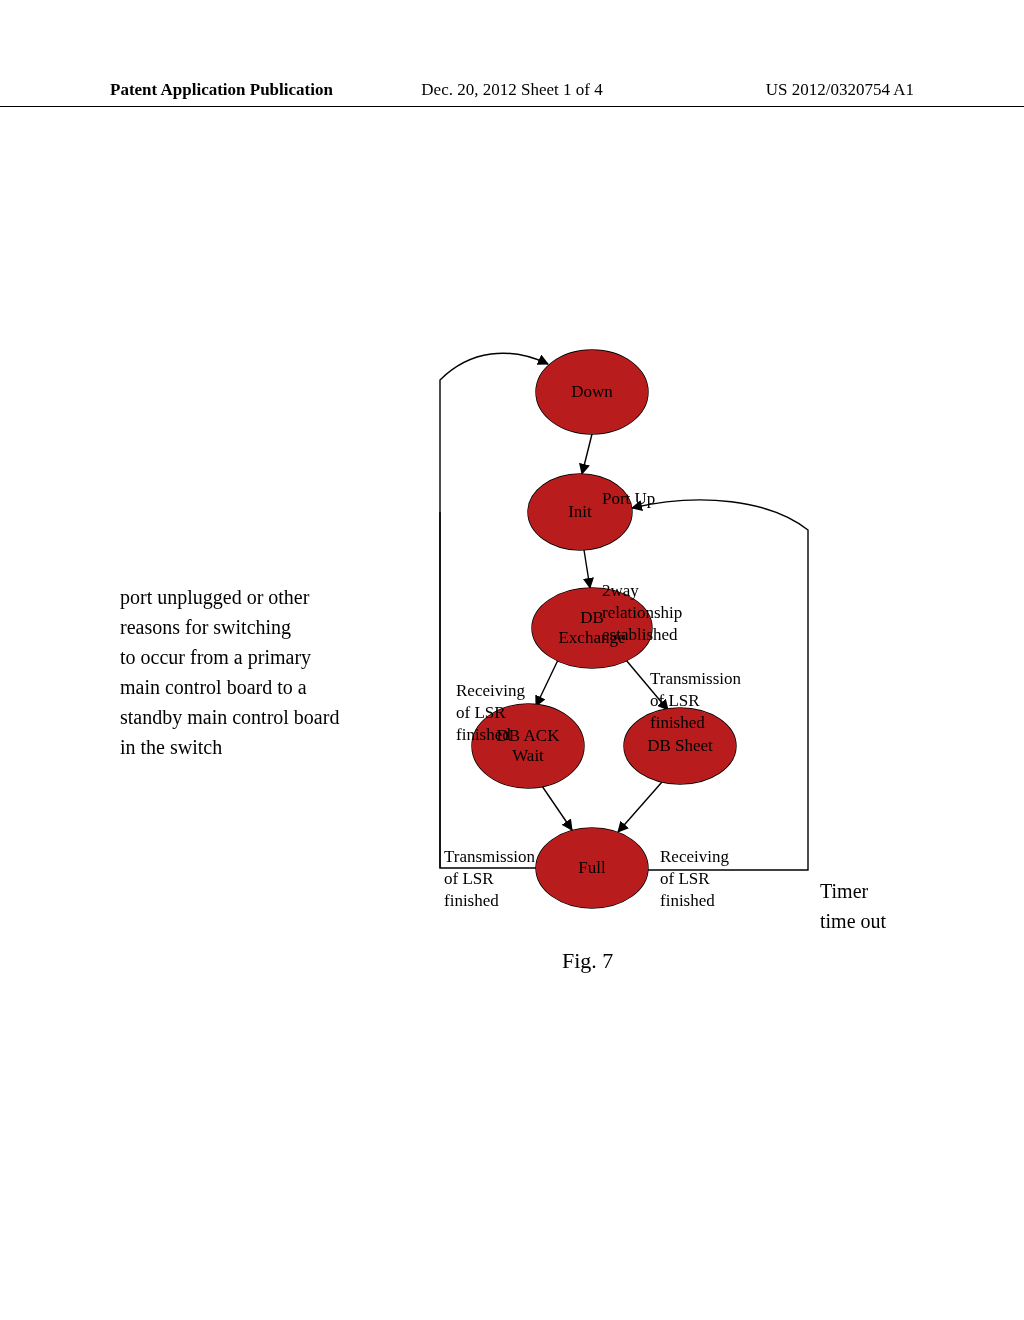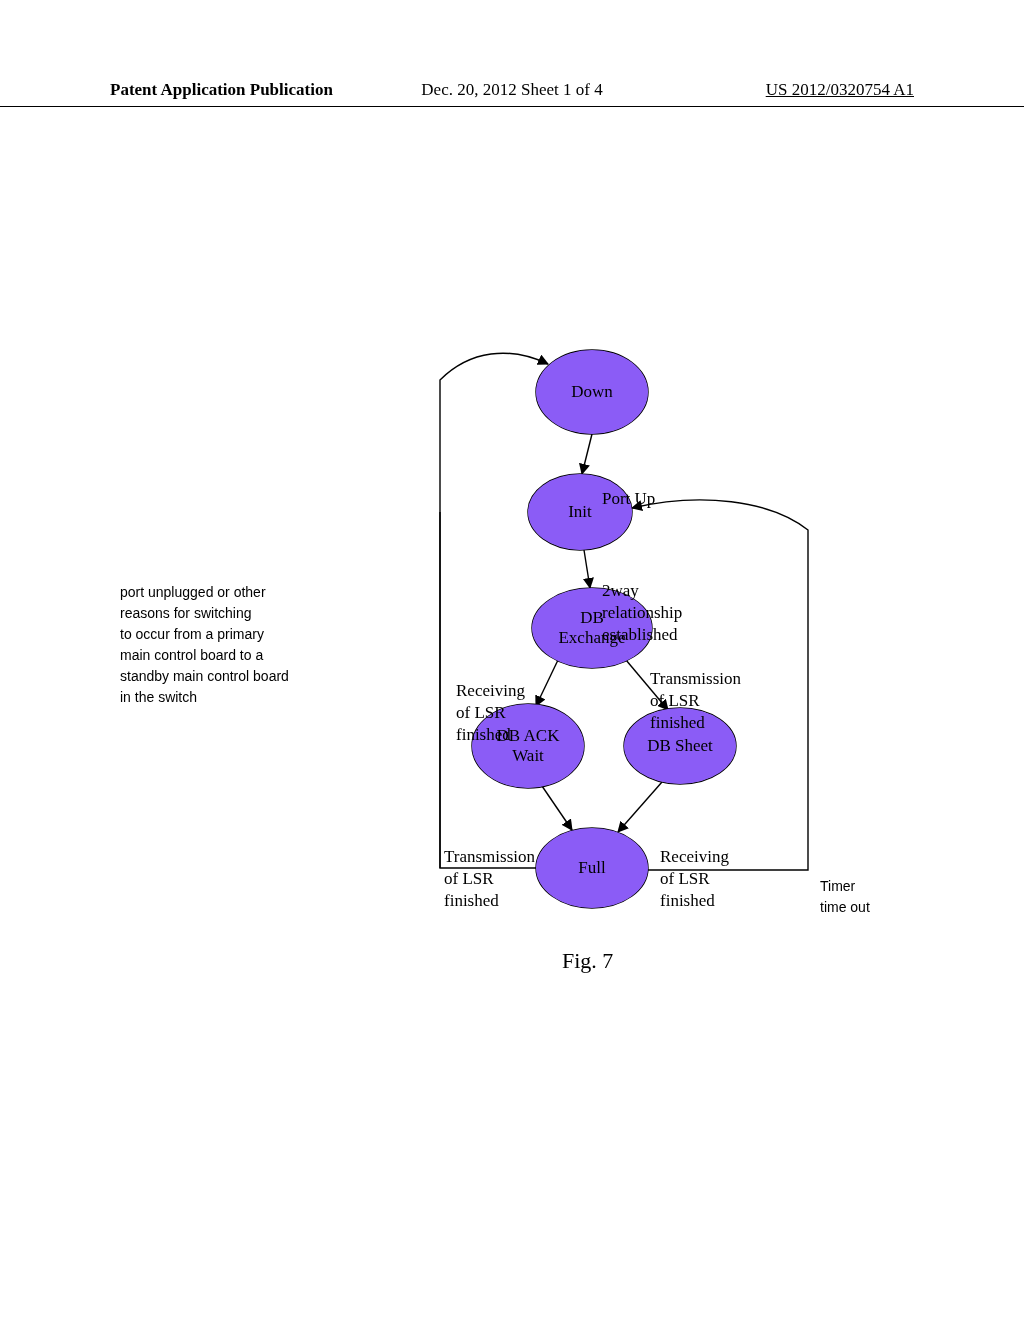--- a/index.html
+++ b/index.html
@@ -31,49 +31,48 @@
   .header .center {
     position: absolute;
     left: 50%;
     transform: translateX(-50%);
     top: 0;
   }
   .header .right {
     position: absolute;
     right: 110px;
     top: 0;
-    text-decoration: underline;
   }
   .page {
     position: absolute;
     left: 0; right: 0; top: 0; bottom: 0;
   }
   .state {
     position: absolute;
     border-radius: 50%;
-    background: #8b5cf6;
+    background: #b91c1c;
   }
   .state span {
     position: absolute;
     left: 50%;
     top: 50%;
     transform: translate(-50%, -50%);
     font-size: 17px;
     white-space: nowrap;
     text-align: center;
   }
   .label {
     position: absolute;
     font-size: 17px;
     line-height: 1.3;
     margin-top: 48px;
   }
   .label.mono {
-    font-family: Liberation Sans, sans-serif;
-    font-size: 14px;
+    font-family: Liberation Serif, serif;
+    font-size: 20px;
     line-height: 1.5;
   }
   .fig-caption {
     position: absolute;
     font-size: 22px;
   }
   svg.overlay {
     position: absolute;
     left: 0; top: 0;
     width: 1024px;

